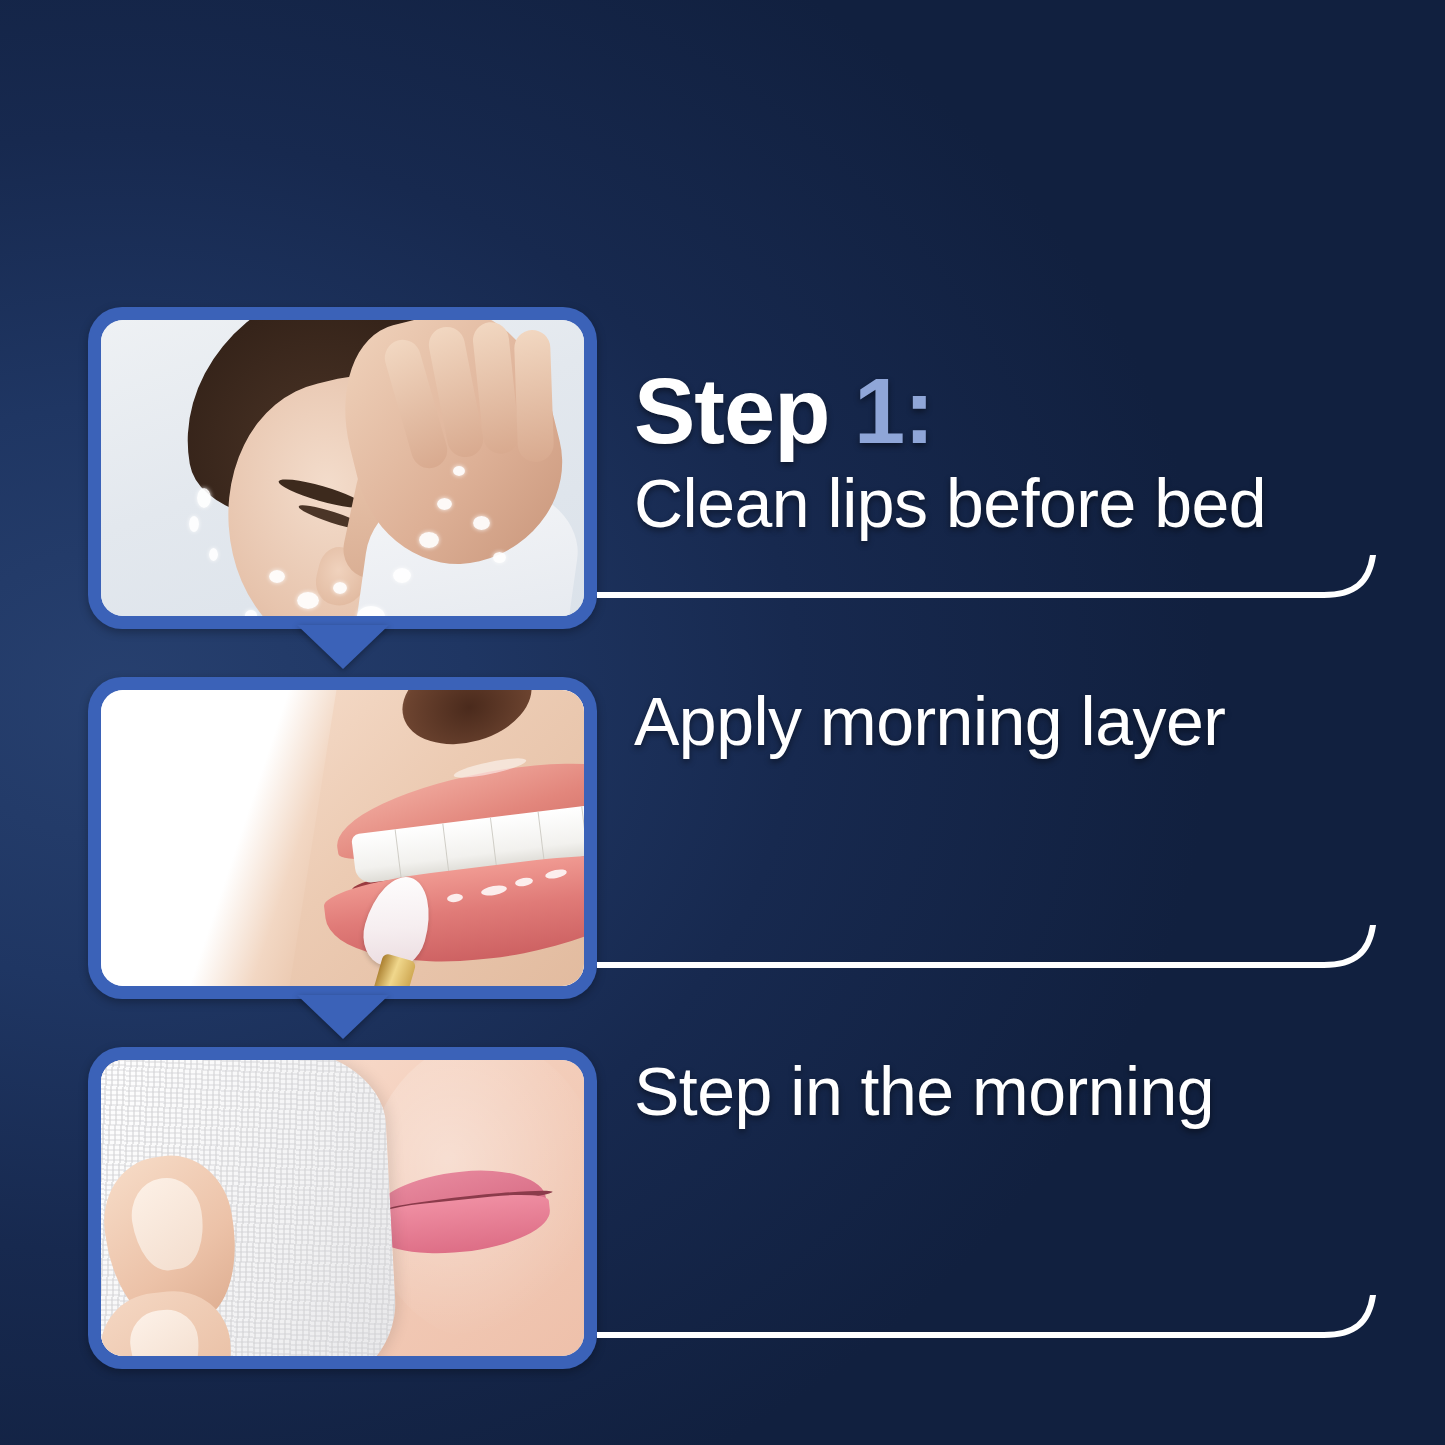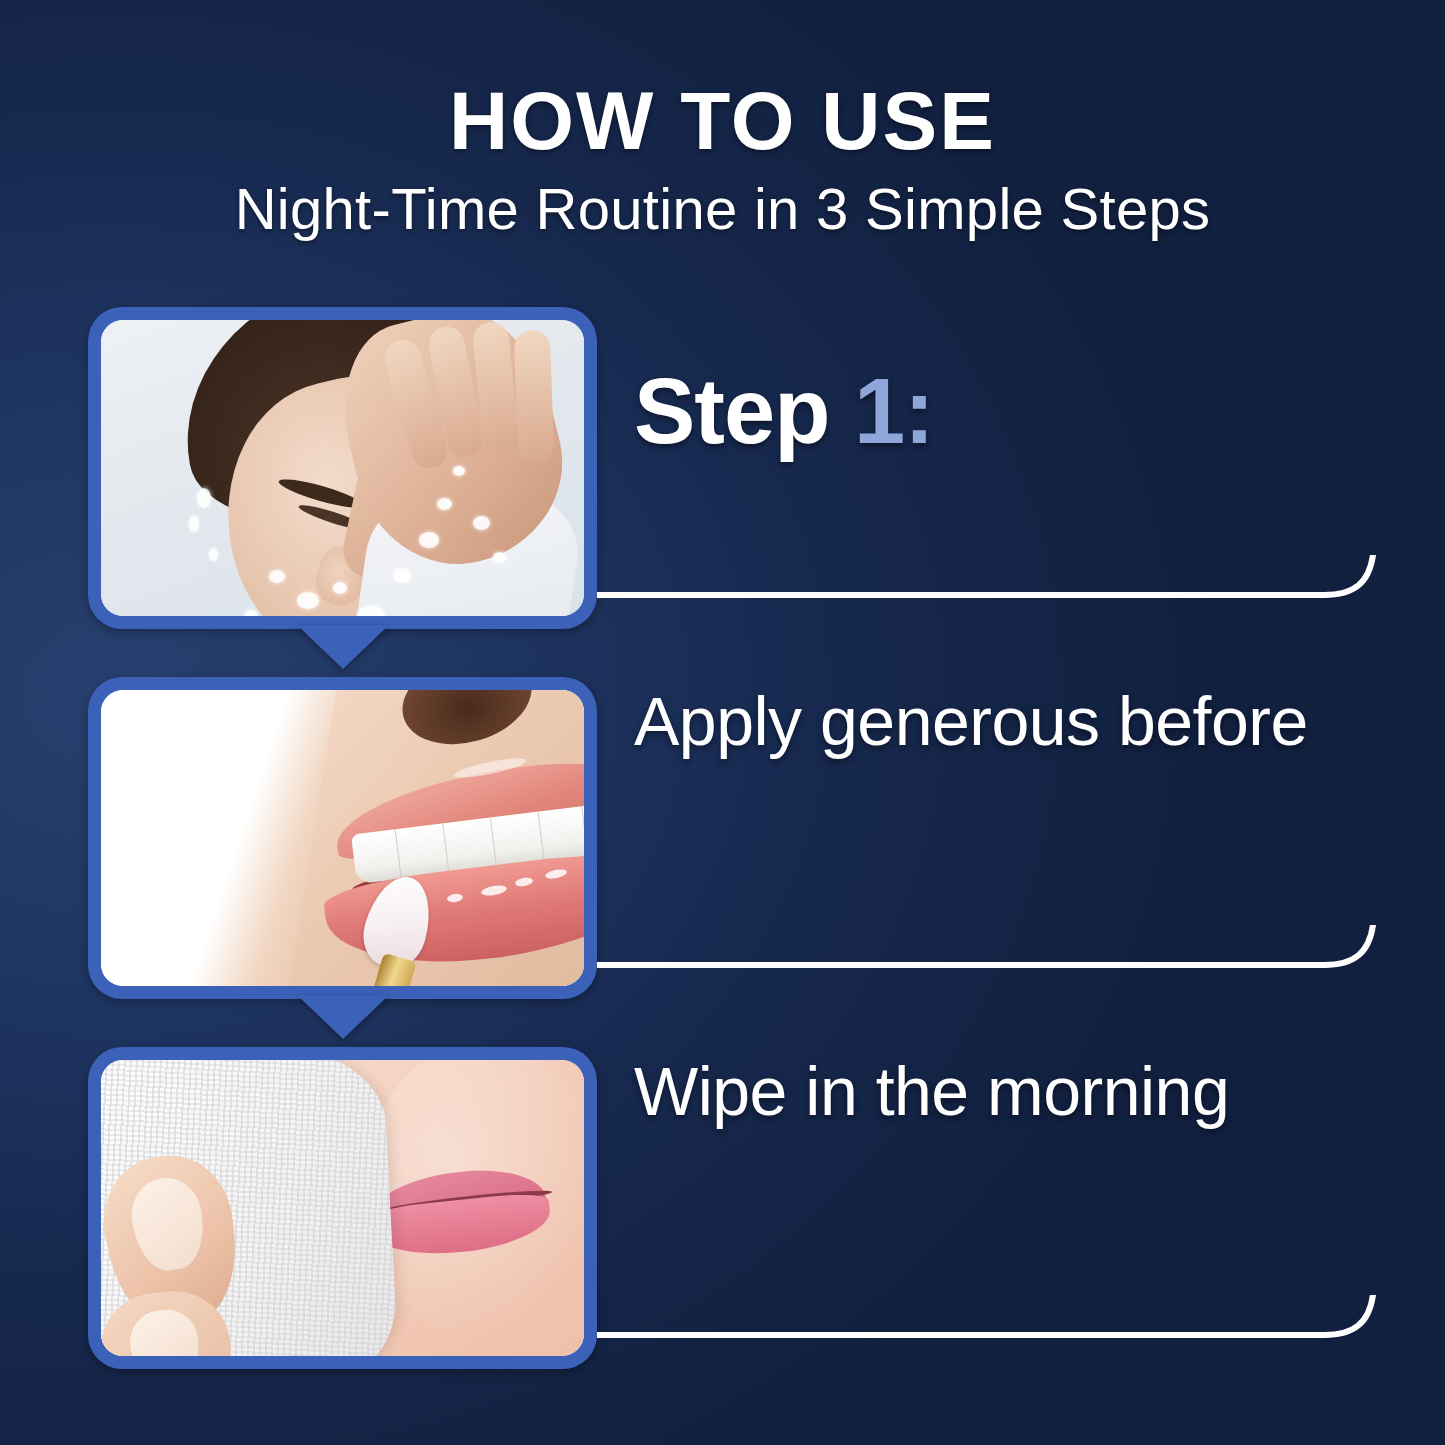--- a/index.html
+++ b/index.html
@@ -244,24 +244,20 @@
     position:absolute;right:-20px;top:-20px;width:240px;height:300px;
     border-radius:50%;
     background:radial-gradient(ellipse at 35% 40%,rgba(255,255,255,.35),rgba(255,255,255,0) 70%);
   }
 </style>
 </head>
 <body>
 
 <div id="poster">
 
-  <div id="header">
-    <h1 id="title">HOW TO USE</h1>
-    <p id="subtitle">Night-Time Routine in 3 Simple Steps</p>
-  </div>
 
   <div class="step-row r1">
 
     <div class="card">
       <div class="card-inner">
         <div class="photo p1">
           <div class="hair"></div>
           <div class="face"></div>
           <div class="brow"></div>
           <div class="eye"></div>
@@ -291,20 +287,21 @@
         </div>
       </div>
     </div>
 
     <div class="connector"></div>
 
     <div class="step-text">
       <div class="step-head">
         <span>Step</span><span>&nbsp;</span><span class="num">1:</span>
       </div>
+      <div class="step-desc">Clean lips before bed</div>
       <svg class="swoosh" viewBox="0 0 800 72">
         <path d="M0 40 H727 C757 40 772 28 776 0" fill="none" stroke="#ffffff" stroke-width="6" stroke-linecap="round"></path>
       </svg>
     </div>
   </div>
 
   <div class="step-row r2">
 
     <div class="card">
       <div class="card-inner">
@@ -328,21 +325,21 @@
           <div class="gloss" style="left:352px;top:72px;width:74px;height:12px;transform:rotate(-12deg);opacity:.6"></div>
           <div class="wandtip"></div>
           <div class="wandrod"></div>
         </div>
       </div>
     </div>
 
     <div class="connector"></div>
 
     <div class="step-text">
-      <div class="step-desc">Apply generous before</div>
+      <div class="step-desc">Apply morning layer</div>
       <svg class="swoosh" viewBox="0 0 800 72">
         <path d="M0 40 H727 C757 40 772 28 776 0" fill="none" stroke="#ffffff" stroke-width="6" stroke-linecap="round"></path>
       </svg>
     </div>
   </div>
 
   <div class="step-row r3">
 
     <div class="card">
       <div class="card-inner">
@@ -354,20 +351,20 @@
           <div class="towel"></div>
           <div class="thumb"></div>
           <div class="nail"></div>
           <div class="thumb2"></div>
           <div class="nail2"></div>
         </div>
       </div>
     </div>
 
     <div class="step-text">
-      <div class="step-desc">Wipe in the morning</div>
+      <div class="step-desc">Step in the morning</div>
       <svg class="swoosh" viewBox="0 0 800 72">
         <path d="M0 40 H727 C757 40 772 28 776 0" fill="none" stroke="#ffffff" stroke-width="6" stroke-linecap="round"></path>
       </svg>
     </div>
   </div>
 
 </div>
 
 </body></html>

